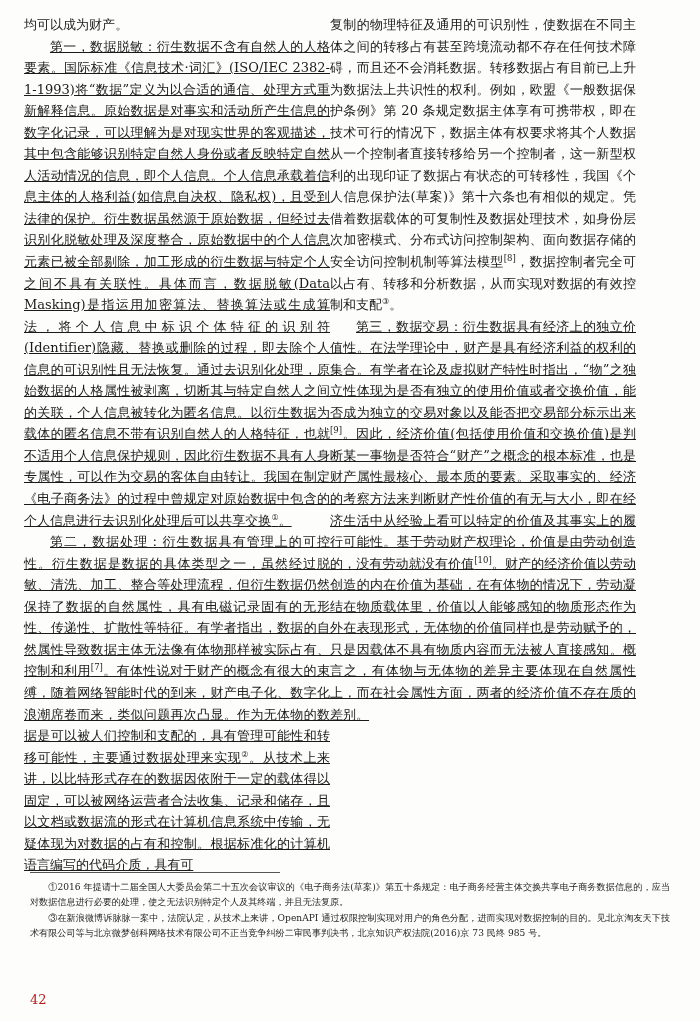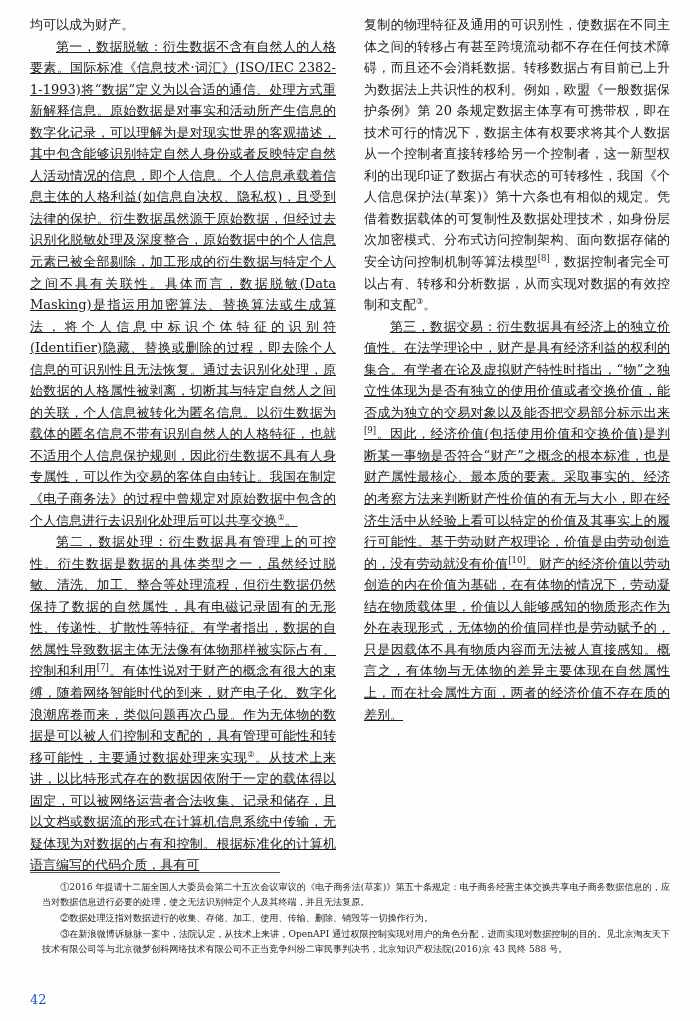--- a/index.html
+++ b/index.html
@@ -20,26 +20,25 @@
     position: absolute;
     left: 0; top: 0;
     width: 700px;
     height: 1021px;
     background: #fdfdfc;
   }
 
   
   .columns {
     position: absolute;
-    left: 30px;
+    left: 24px;
     top: 14px;
     width: 640px;
     height: 845px;
     display: flex;
-    gap: 28px;
   }
   .col {
     width: 306px;
     font-size: 13.0px;
     line-height: 21.55px;
     text-align: justify;
     text-justify: inter-ideograph;
     letter-spacing: 0.02px;
   }
   .col p {
@@ -73,32 +72,32 @@
     text-justify: inter-ideograph;
     color: #242424;
   }
   .fn-rule {
     width: 250px;
     height: 0;
     border-top: 1px solid #555;
     margin: 0 0 7px 0;
   }
   .footnotes p {
-    margin: 0 0 1px 12px;
+    margin: 0 0 1px 0;
     text-indent: 2em;
   }
 
   
   .page-number {
     position: absolute;
     left: 30px;
     top: 992px;
     font-size: 13px;
     line-height: 16px;
-    color: #1d4ed8;
+    color: #b91c1c;
     font-family: "DejaVu Serif", "Liberation Serif", serif;
   }
 </style>
 </head>
 <body>
 
 <div class="page">
 
   <div class="columns">
 
@@ -111,19 +110,18 @@
     <div class="col">
       <p><span>复制的物理特征及通用的可识别性，使数据在不同主体之间的转移占有甚至跨境流动都不存在任何技术障碍，而且还不会消耗数据。转移数据占有目前已上升为数据法上共识性的权利。例如，欧盟《一般数据保护条例》第 20 条规定数据主体享有可携带权，即在技术可行的情况下，数据主体有权要求将其个人数据从一个控制者直接转移给另一个控制者，这一新型权利的出现印证了数据占有状态的可转移性，我国《个人信息保护法(草案)》第十六条也有相似的规定。凭借着数据载体的可复制性及数据处理技术，如身份层次加密模式、分布式访问控制架构、面向数据存储的安全访问控制机制等算法模型</span><sup class="ref">[8]</sup><span>，数据控制者完全可以占有、转移和分析数据，从而实现对数据的有效控制和支配</span><sup class="fn">③</sup><span>。</span></p>
       <p class="indent"><span>第三，数据交易：衍生数据具有经济上的独立价值性。在法学理论中，财产是具有经济利益的权利的集合。有学者在论及虚拟财产特性时指出，“物”之独立性体现为是否有独立的使用价值或者交换价值，能否成为独立的交易对象以及能否把交易部分标示出来</span><sup class="ref">[9]</sup><span>。因此，经济价值(包括使用价值和交换价值)是判断某一事物是否符合“财产”之概念的根本标准，也是财产属性最核心、最本质的要素。采取事实的、经济的考察方法来判断财产性价值的有无与大小，即在经济生活中从经验上看可以特定的价值及其事实上的履行可能性。基于劳动财产权理论，价值是由劳动创造的，没有劳动就没有价值</span><sup class="ref">[10]</sup><span>。财产的经济价值以劳动创造的内在价值为基础，在有体物的情况下，劳动凝结在物质载体里，价值以人能够感知的物质形态作为外在表现形式，无体物的价值同样也是劳动赋予的，只是因载体不具有物质内容而无法被人直接感知。概言之，有体物与无体物的差异主要体现在自然属性上，而在社会属性方面，两者的经济价值不存在质的差别。</span></p>
     </div>
 
   </div>
 
   <div class="footnotes">
     <div class="fn-rule"></div>
     <p><span>①</span><span>2016 年提请十二届全国人大委员会第二十五次会议审议的《电子商务法(草案)》第五十条规定：电子商务经营主体交换共享电子商务数据信息的，应当对数据信息进行必要的处理，使之无法识别特定个人及其终端，并且无法复原。</span></p>
-    <p><span>②</span><span>数据处理泛指对数据进行的收集、存储、加工、使用、传输、删除、销毁等一切操作行为。</span></p>
-    <p><span>③</span><span>在新浪微博诉脉脉一案中，法院认定，从技术上来讲，OpenAPI 通过权限控制实现对用户的角色分配，进而实现对数据控制的目的。见北京淘友天下技术有限公司等与北京微梦创科网络技术有限公司不正当竞争纠纷二审民事判决书，北京知识产权法院(2016)京 43 民终 588 号。</span></p>
+    <p><span>③</span><span>在新浪微博诉脉脉一案中，法院认定，从技术上来讲，OpenAPI 通过权限控制实现对用户的角色分配，进而实现对数据控制的目的。见北京淘友天下技术有限公司等与北京微梦创科网络技术有限公司不正当竞争纠纷二审民事判决书，北京知识产权法院(2016)京 73 民终 985 号。</span></p>
   </div>
 
   <div class="page-number">42</div>
 
 </div>
 
 </body></html>

